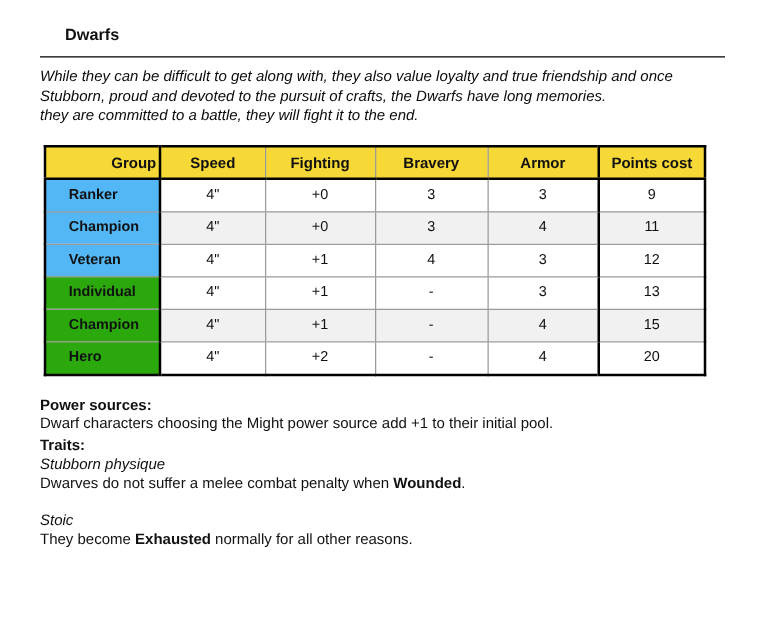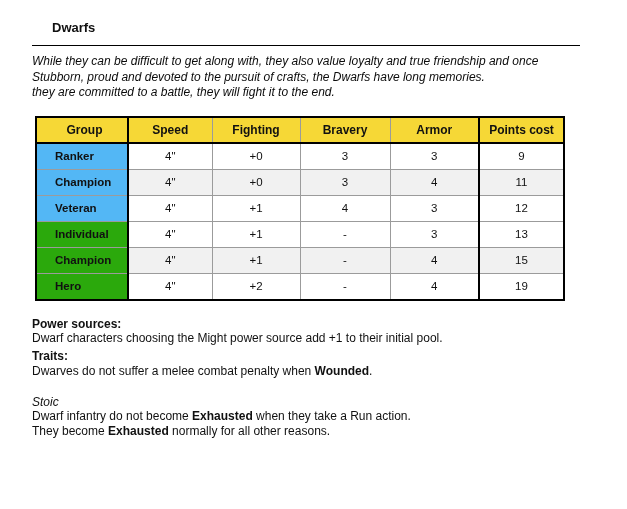--- a/index.html
+++ b/index.html
@@ -46,21 +46,21 @@
     vertical-align: middle;
   }
   .stats-table th {
     background: var(--header-bg, #F6D836);
     font-weight: bold;
     font-size: 12px;
     border-bottom: 2px solid #000;
     height: 24px;
   }
   .stats-table th.group-col {
-    text-align: center;
+    text-align: right;
     padding-left: 7px;
     border-right: 2px solid #000;
   }
   .stats-table td.group {
     text-align: left;
     padding-left: 18px;
     font-weight: bold;
     border-right: 2px solid #000;
   }
   .stats-table td.group.blue  { background: var(--blue-bg, #53B7F5); }
@@ -157,32 +157,32 @@
         <td>-</td>
         <td>4</td>
         <td class="points">15</td>
       </tr>
       <tr>
         <td class="group green">Hero</td>
         <td>4"</td>
         <td>+2</td>
         <td>-</td>
         <td>4</td>
-        <td class="points">19</td>
+        <td class="points">20</td>
       </tr>
     </tbody>
 </table>
 
 <div class="section power">
   <div class="heading">Power sources:</div>
   <div>Dwarf characters choosing the Might power source add +1 to their initial pool.</div>
 </div>
 
 <div class="section traits">
   <div class="heading">Traits:</div>
+  <div class="trait-name">Stubborn physique</div>
   <div><span>Dwarves do not suffer a melee combat penalty when </span><span class="b">Wounded</span><span>.</span></div>
 </div>
 
 <div class="section stoic">
   <div class="trait-name">Stoic</div>
-  <div><span>Dwarf infantry do not become </span><span class="b">Exhausted</span><span> when they take a Run action.</span></div>
   <div><span>They become </span><span class="b">Exhausted</span><span> normally for all other reasons.</span></div>
 </div>
 
 </body></html>

